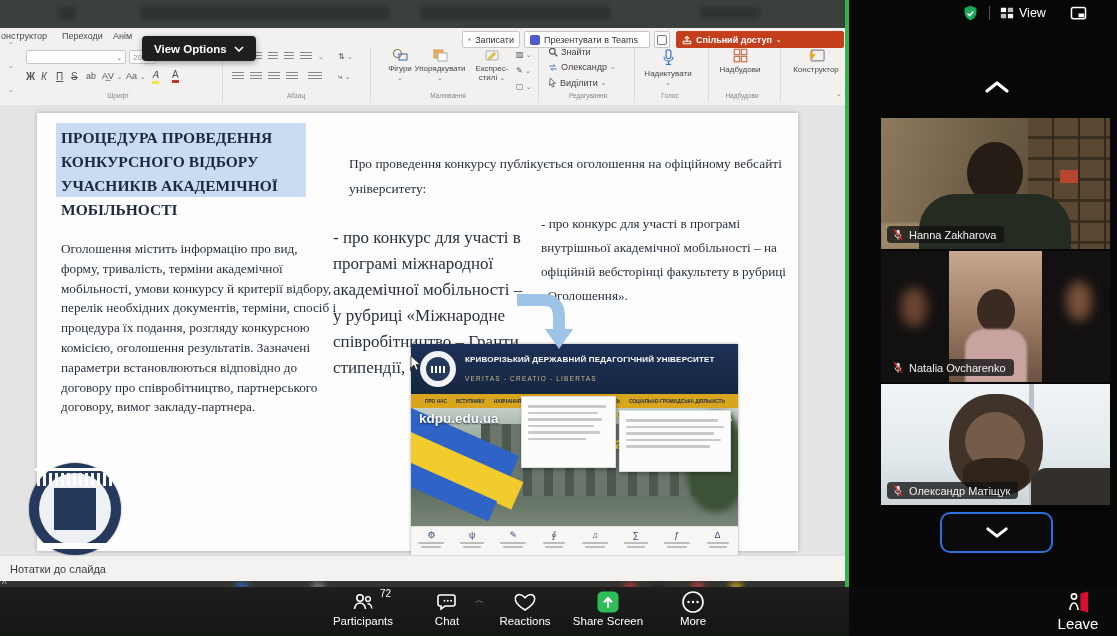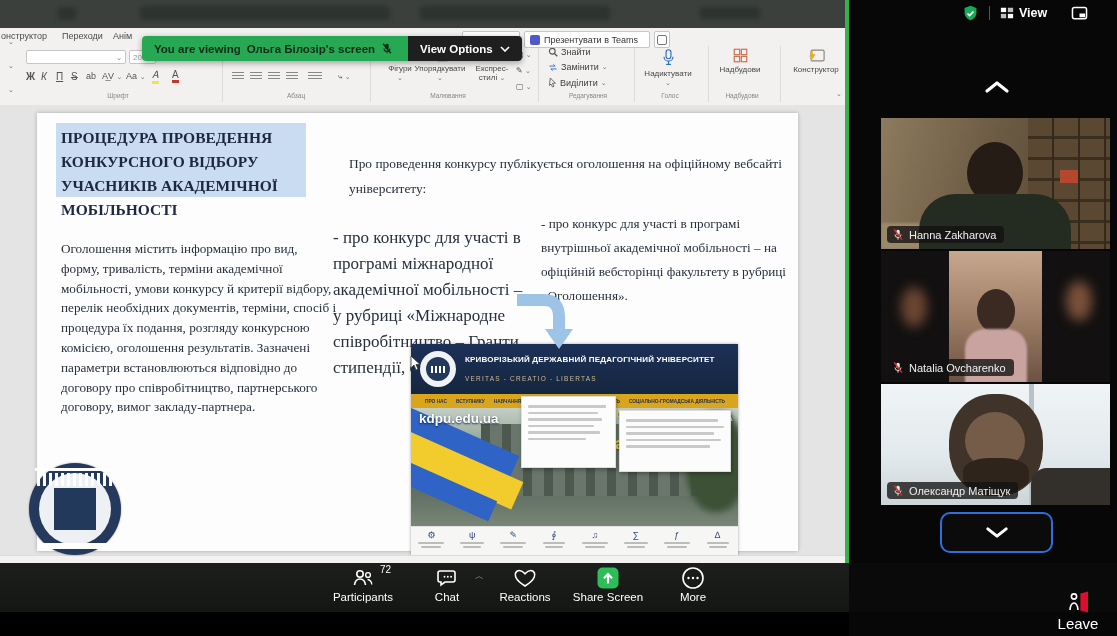--- a/index.html
+++ b/index.html
@@ -78,21 +78,21 @@
   .fac b{display:block;font-size:9px;color:#2e4a77;font-weight:400;line-height:10px;}
   .fac i{display:block;height:2px;background:#bcbcbc;margin:2px auto 0;border-radius:1px;}
 
   
   .notes{position:absolute;left:0;top:555px;width:849px;height:26px;background:#f3f2f1;border-top:1px solid #dcdcdc;
          font-size:11px;color:#3d3d3d;line-height:26px;padding-left:10px;box-sizing:border-box;}
   .taskblur{position:absolute;left:0;top:581px;width:849px;height:12px;background:#33342f;overflow:hidden;}
   .tdot{position:absolute;top:1px;width:12px;height:10px;border-radius:3px;filter:blur(3px);opacity:.8;}
 
   
-  .toolbar{position:absolute;left:0;top:563px;width:1117px;height:49px;background:linear-gradient(180deg,#1d1e1d,#131712);z-index:40;}
+  .toolbar{position:absolute;left:0;top:587px;width:1117px;height:49px;background:linear-gradient(180deg,#1d1e1d,#131712);z-index:40;}
   .toolbar .rdark{position:absolute;left:849px;top:0;width:268px;height:49px;background:#0a0a0a;}
   .tbtn{position:absolute;top:3px;width:86px;height:44px;display:flex;flex-direction:column;align-items:center;justify-content:flex-start;gap:1px;color:#fff;}
   .tbtn .lab{font-size:11.5px;color:#fff;white-space:nowrap;}
   .badge{position:absolute;top:-2px;right:22px;font-size:10px;color:#fff;}
   .chatchev{position:absolute;top:4px;right:6px;color:#9aa0a6;font-size:9px;}
 
   
   .sidebar{position:absolute;left:849px;top:0;width:268px;height:636px;background:#070707;}
   .sb-top{position:absolute;left:0;top:0;width:268px;height:26px;display:flex;align-items:center;}
   .sb-div{width:1px;height:14px;background:#555;margin:0 10px;}
@@ -214,21 +214,21 @@
             <circle cx="6" cy="6" r="4" stroke="#555" fill="none" stroke-width="1.6"></circle>
             <line x1="9" y1="9" x2="13" y2="13" stroke="#555" stroke-width="1.8"></line>
           </svg>
         <span>Знайти</span>
       </div>
       <div class="rowbtn" style="left:548px;top:34px;">
         <svg width="10" height="9" viewBox="0 0 14 12">
             <path d="M2 4h8L7.5 1.5" stroke="#2b6cc4" fill="none" stroke-width="1.3"></path>
             <path d="M12 8H4l2.5 2.5" stroke="#2b6cc4" fill="none" stroke-width="1.3"></path>
           </svg>
-        <span>Замінити</span>
+        <span>Олександр</span>
           <span class="chev">⌄</span>
       </div>
       <div class="rowbtn" style="left:548px;top:49px;">
         <svg width="9" height="11" viewBox="0 0 12 14">
             <path d="M3 1l7 7H6l2 4-2 1-2-4-2 2z" fill="none" stroke="#555" stroke-width="1.1"></path>
           </svg>
         <span>Виділити</span>
           <span class="chev">⌄</span>
       </div>
       <span class="glabel" style="left:588px;">Редагування</span>
@@ -277,33 +277,32 @@
           </svg>
         <span>Записати</span>
       </div>
       <div class="qbtn" style="left:524px;width:126px;">
         <span style="width:10px;height:10px;background:#5059c9;border-radius:2px;display:inline-block;"></span>
         <span>Презентувати в Teams</span>
       </div>
       <div class="qbtn" style="left:654px;width:16px;padding:0 2px;justify-content:center;">
         <span style="width:9px;height:8px;border:1px solid #777;border-radius:2px;display:inline-block;"></span>
       </div>
+      <div class="qbtn" style="left:676px;width:168px;background:#c43e1c;border-color:#c43e1c;color:#fff;font-weight:600;">
+        <svg width="10" height="10" viewBox="0 0 12 12">
+            <path d="M6 8V2" stroke="#fff" stroke-width="1.4"></path>
+            <path d="M3.5 4.2 6 1.8l2.5 2.4" stroke="#fff" fill="none" stroke-width="1.4"></path>
+            <rect x="1.5" y="7.5" width="9" height="3" stroke="#fff" fill="none" stroke-width="1.2"></rect>
+          </svg>
+        <span>Спільний доступ</span>
+        <span style="font-size:7px;">⌄</span>
+      </div>
     </div>
 
     <div class="banner">
-      <div class="grn">
-        <span>You are viewing</span>
-        <span>Ольга Білозір's screen</span>
-        <svg width="12" height="13" viewBox="0 0 14 14">
-            <rect x="5" y="1.5" width="4" height="6.5" rx="2" fill="#0e2a18"></rect>
-            <path d="M3.5 7a3.5 3.5 0 0 0 7 0" stroke="#0e2a18" fill="none" stroke-width="1.2"></path>
-            <line x1="7" y1="10.5" x2="7" y2="12.5" stroke="#0e2a18" stroke-width="1.2"></line>
-            <line x1="2.5" y1="1.5" x2="11.5" y2="12.5" stroke="#0e2a18" stroke-width="1.6"></line>
-          </svg>
-      </div>
       <div class="dark">
         <span>View Options</span>
         <svg width="10" height="6" viewBox="0 0 10 6">
             <path d="M1 1l4 4 4-4" stroke="#fff" stroke-width="1.6" fill="none"></path>
           </svg>
       </div>
     </div>
 
     <div class="slidearea">
       <div class="slide">
@@ -436,21 +435,21 @@
 
   <div class="sidebar">
     <div class="sb-top">
       <span style="margin-left:113px;display:flex;">
         <svg width="17" height="17" viewBox="0 0 20 20">
             <path d="M10 1l7 2.5v5c0 4.5-3 8-7 9.5-4-1.5-7-5-7-9.5v-5z" fill="#18a957"></path>
             <path d="M6.5 10l2.4 2.4 4.6-4.8" stroke="#fff" stroke-width="1.8" fill="none"></path>
           </svg>
       </span>
       <span class="sb-div"></span>
-      <span style="display:flex;align-items:center;font-weight:bold;">
+      <span style="display:flex;align-items:center;">
         <svg width="14" height="14" viewBox="0 0 16 16">
             <rect x="1" y="2" width="6" height="5" fill="#fff"></rect>
             <rect x="9" y="2" width="6" height="5" fill="#fff" opacity=".75"></rect>
             <rect x="1" y="9" width="6" height="5" fill="#fff" opacity=".75"></rect>
             <rect x="9" y="9" width="6" height="5" fill="#fff"></rect>
           </svg>
         <span class="viewlab">View</span>
       </span>
       <span style="margin-left:24px;display:flex;">
         <svg width="17" height="15" viewBox="0 0 18 16">

